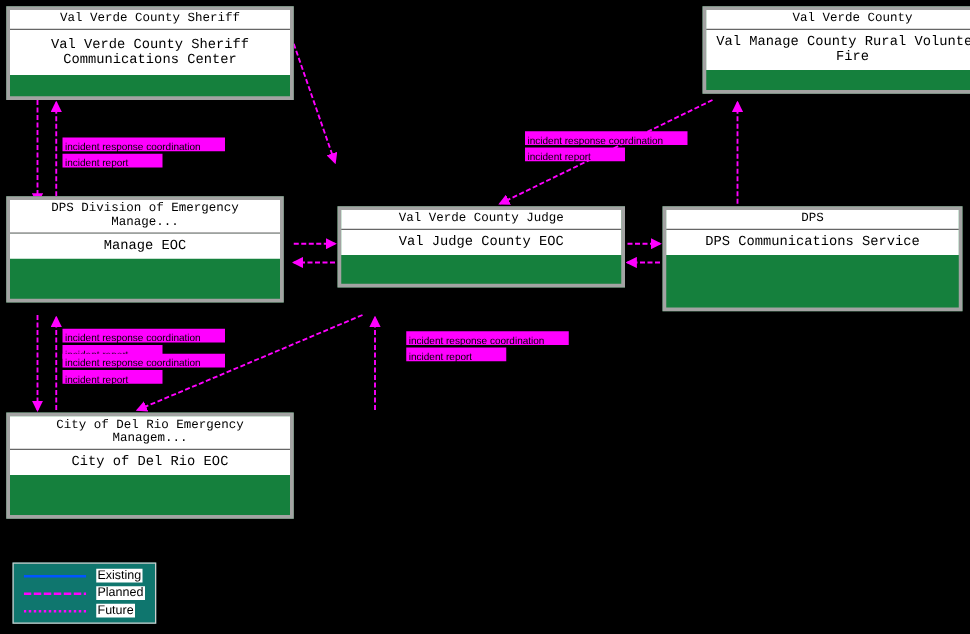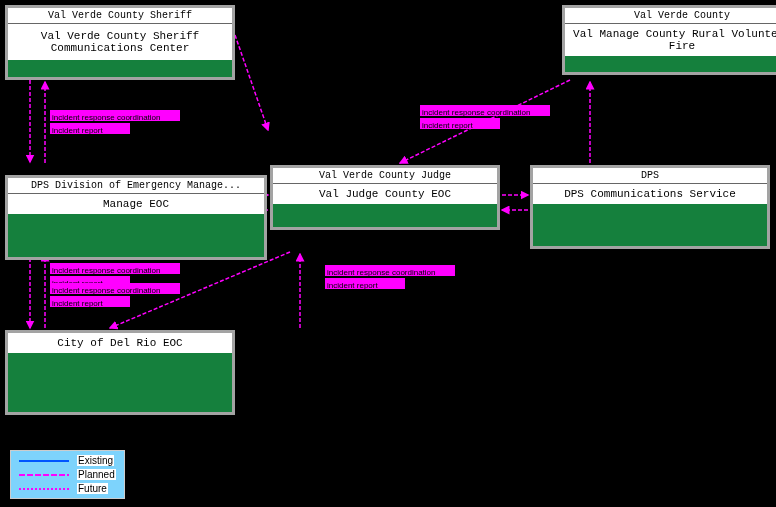--- a/index.html
+++ b/index.html
@@ -146,40 +146,41 @@
   <div class="node" style="left:5px; top:5px; width:230px; height:75px;">
     <div class="node-header">Val Verde County Sheriff</div>
     <div class="node-body" style="white-space: pre-line; font-size:11px; padding:6px;">Val Verde County Sheriff<br>Communications Center</div>
   </div>
 
   <div class="node" style="left:562px; top:5px; width:240px; height:70px;">
     <div class="node-header">Val Verde County</div>
     <div class="node-body">Val Manage County Rural Volunteer Fire</div>
   </div>
 
-  <div class="node" style="left:5px; top:175px; width:262px; height:85px;">
+  <div class="node" style="left:5px; top:157px; width:222px; height:85px;">
     <div class="node-header">DPS Division of Emergency Manage...</div>
     <div class="node-body">Manage EOC</div>
   </div>
 
   <div class="node" style="left:270px; top:165px; width:230px; height:65px;">
     <div class="node-header">Val Verde County Judge</div>
     <div class="node-body">Val Judge County EOC</div>
   </div>
 
   <div class="node" style="left:530px; top:165px; width:240px; height:84px;">
     <div class="node-header">DPS</div>
     <div class="node-body">DPS Communications Service</div>
   </div>
 
   <div class="node" style="left:5px; top:330px; width:230px; height:85px;">
+    <div class="node-header">City of Del Rio Emergency Managem...</div>
     <div class="node-body">City of Del Rio EOC</div>
   </div>
 
-  <div class="legend" style="background:#7dd3fc; padding:4px 8px; border:1px solid #ccc; bottom:8px; left:10px;">
+  <div class="legend" style="background:#0f766e; padding:4px 8px; border:1px solid #ccc; bottom:8px; left:10px;">
     <div class="legend-item">
       <svg width="50" height="4">
           <line x1="0" y1="2" x2="50" y2="2" stroke="#0055ff" stroke-width="2"></line>
         </svg>
       <span class="legend-label">Existing</span>
     </div>
     <div class="legend-item">
       <svg width="50" height="4">
           <line x1="0" y1="2" x2="50" y2="2" stroke="#ff00ff" stroke-width="2" stroke-dasharray="6,2"></line>
         </svg>

